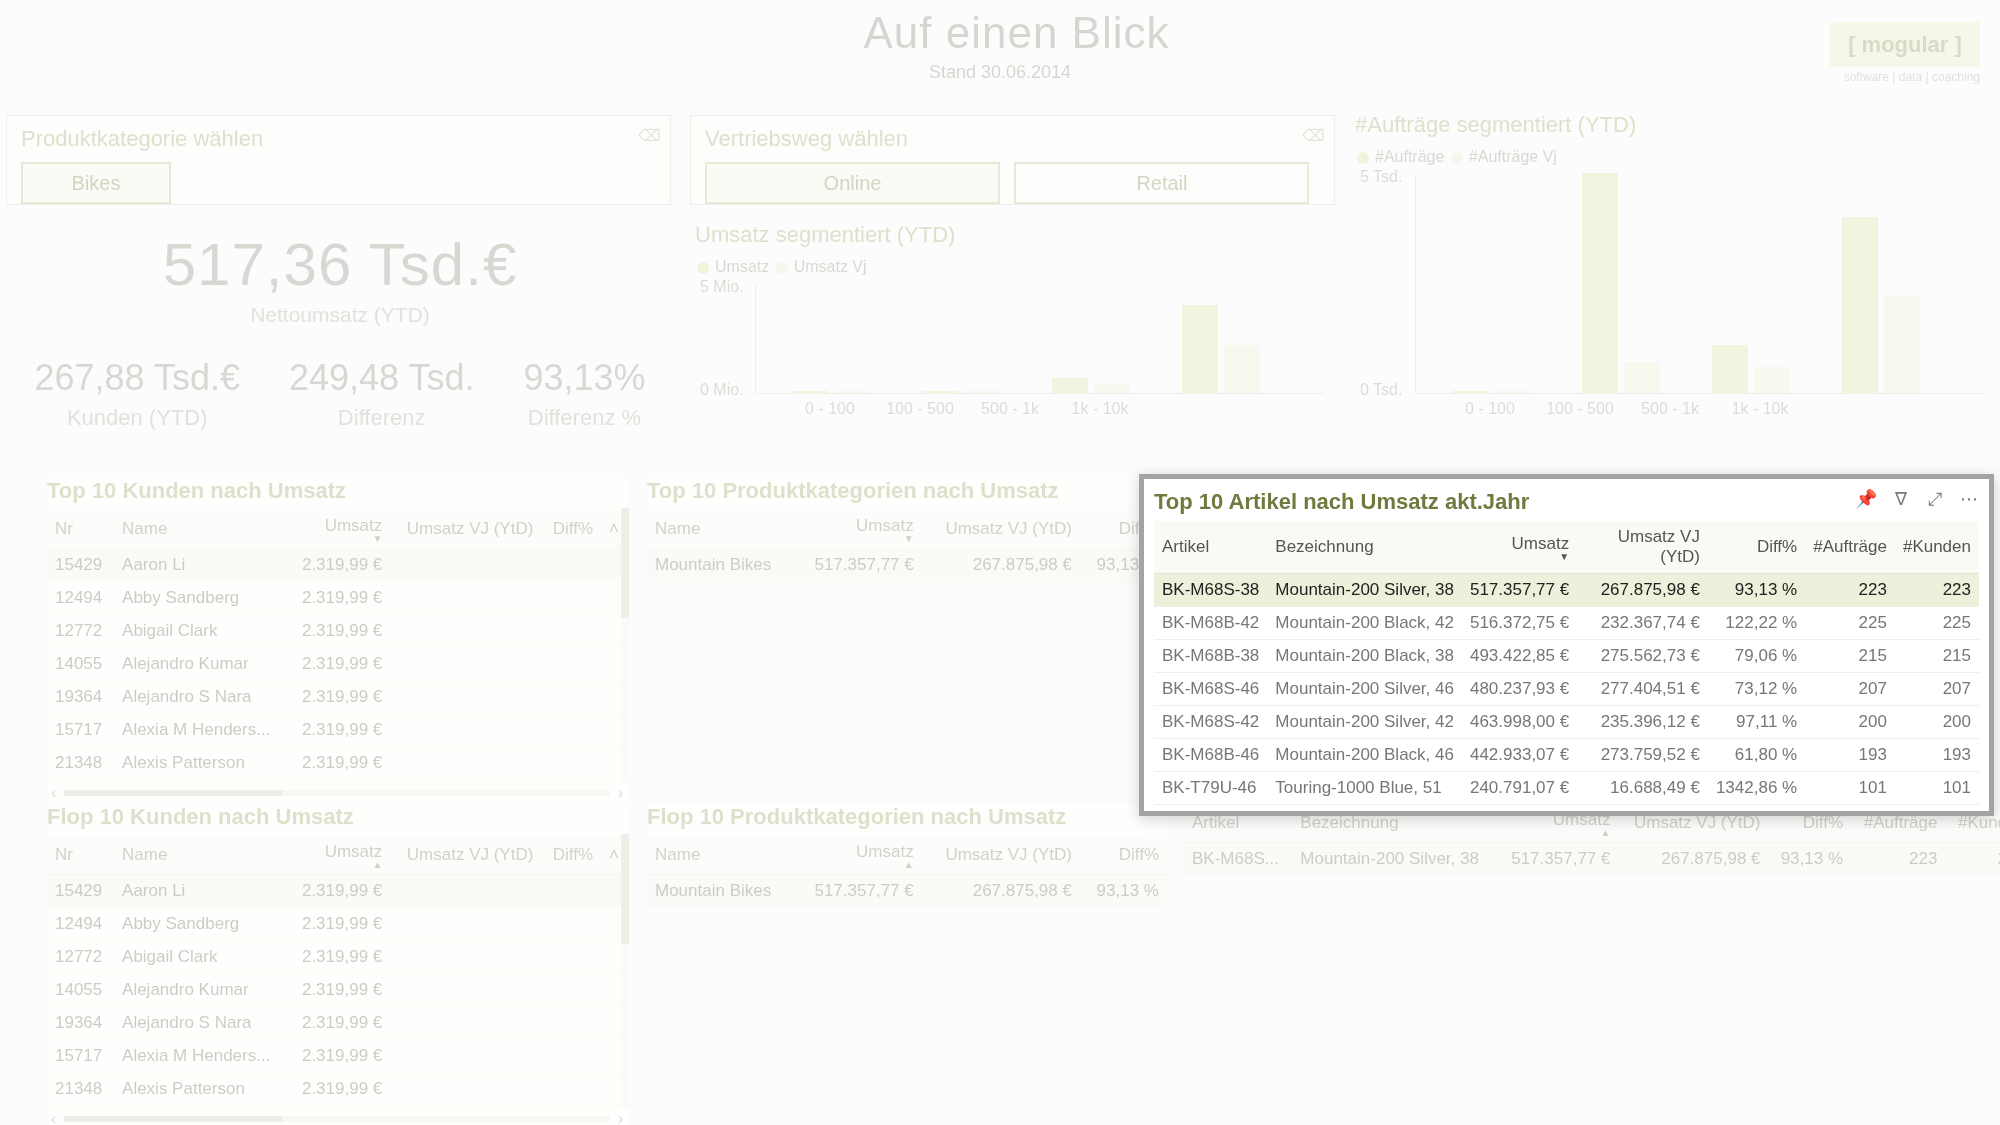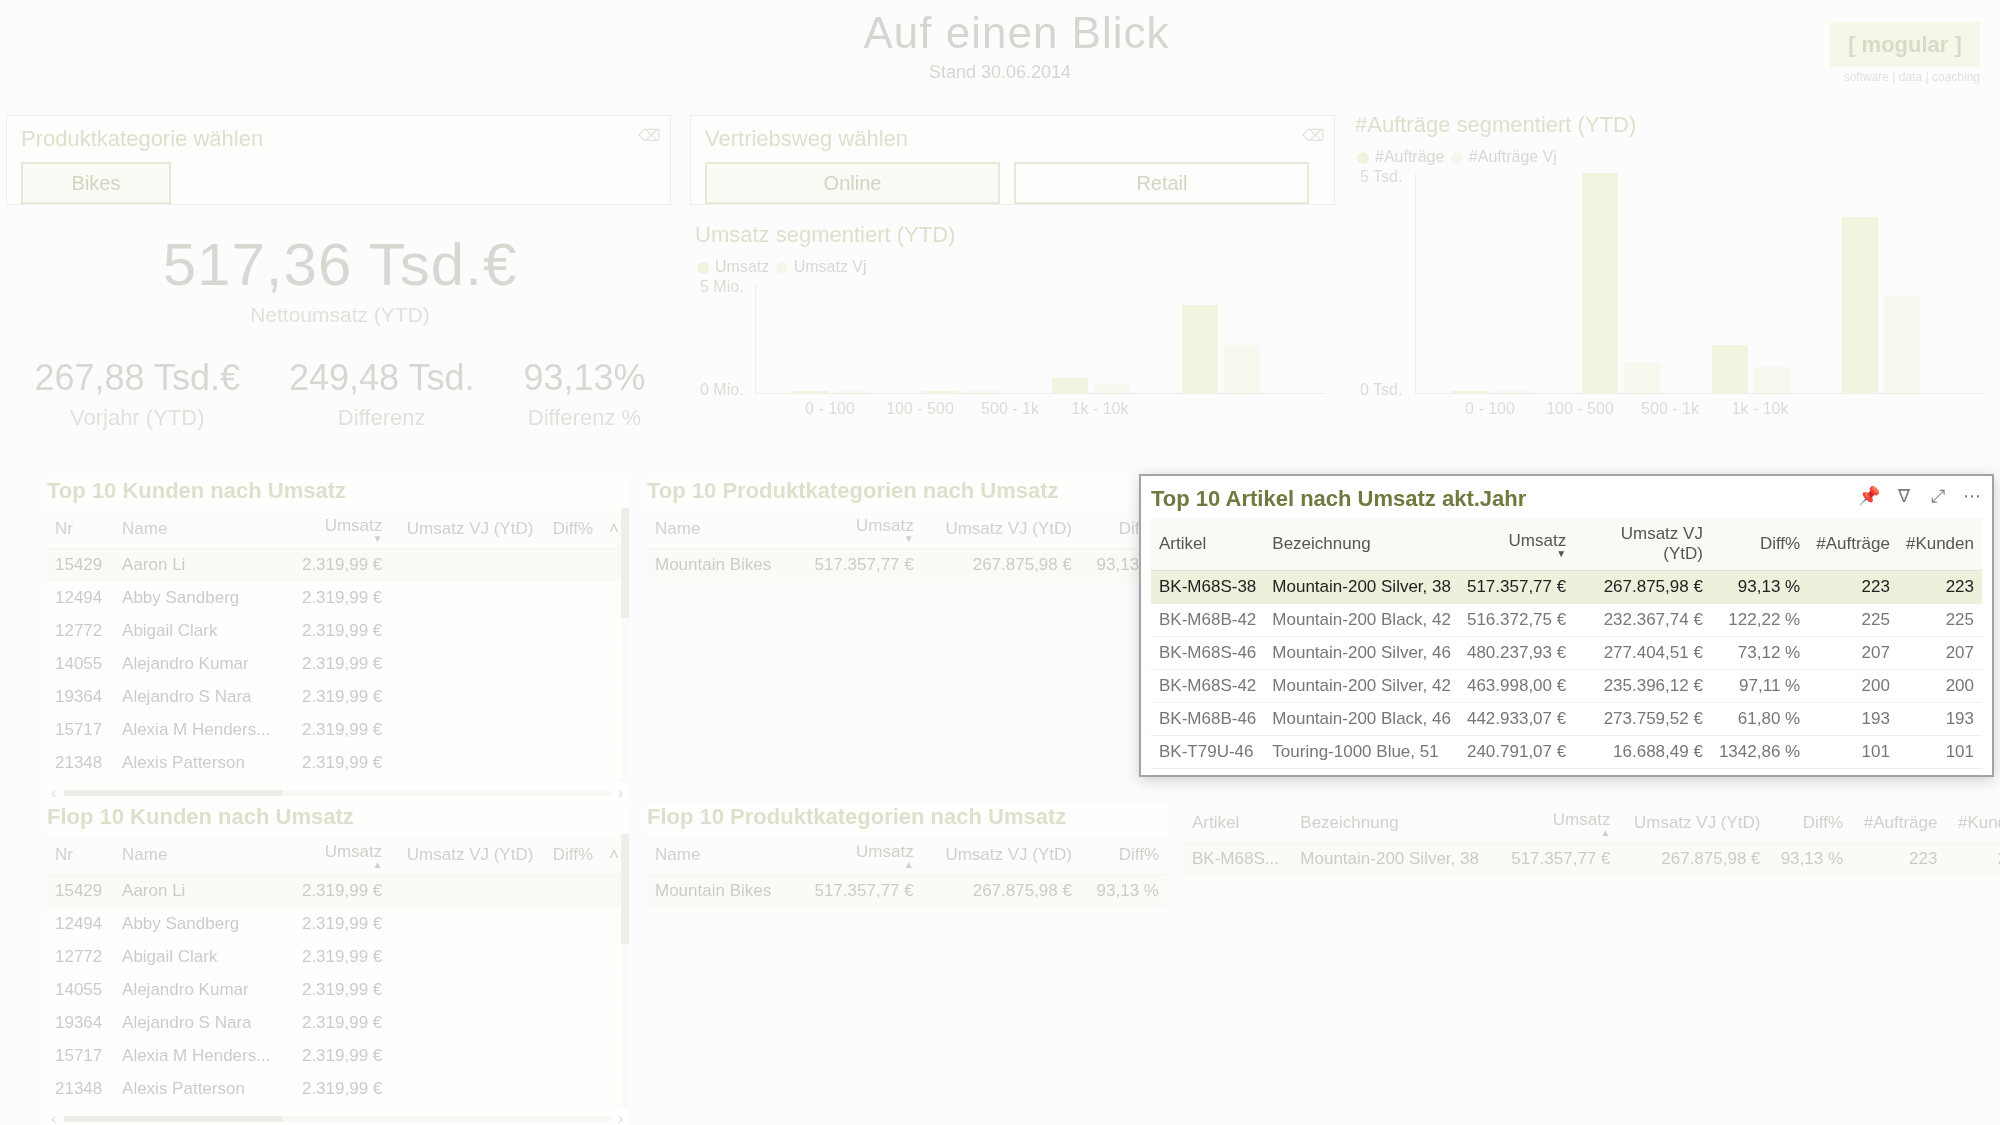--- a/index.html
+++ b/index.html
@@ -184,21 +184,21 @@
   .scroll-track { flex: 1; height: 6px; background: #e8e8de; margin: 6px 8px 0 8px; position: relative; }
   .scroll-thumb { position: absolute; left: 0; width: 40%; height: 100%; background: #cfcfc0; }
 
   
   .focused-panel {
     position: absolute;
     left: 1139px;
     top: 474px;
     width: 855px;
     background: #ffffff;
-    border: 2px solid #a3a3a3;
+    border: 5px solid #a3a3a3;
     box-shadow: 0 3px 14px rgba(0,0,0,0.18);
     z-index: 100;
     padding: 10px 10px 6px 10px;
   }
   .focused-panel .panel-title {
     color: #6f7a3e;
     font-size: 22px;
     font-weight: 700;
     margin-bottom: 6px;
   }
@@ -243,21 +243,21 @@
   <div class="slicer-btn" style="width:295px;">Online</div>
   <div class="slicer-btn outline" style="width:295px;">Retail</div>
 </div>
 
 <div class="kpi-block">
   <div class="kpi-main">517,36 Tsd.€</div>
   <div class="kpi-label">Nettoumsatz (YTD)</div>
   <div class="kpi-row">
     <div>
       <div class="v">267,88 Tsd.€</div>
-      <div class="l">Vorjahr (YTD)</div>
+      <div class="l">Kunden (YTD)</div>
     </div>
     <div>
       <div class="v">249,48 Tsd.</div>
       <div class="l">Differenz</div>
     </div>
     <div>
       <div class="v">93,13%</div>
       <div class="l">Differenz %</div>
     </div>
   </div>
@@ -609,20 +609,29 @@
         <tr>
           <td>BK-M68B-42</td>
     <td>Mountain-200 Black, 42</td>
     <td class="num">516.372,75 €</td>
     <td class="num">232.367,74 €</td>
     <td class="num">122,22 %</td>
     <td class="num">225</td>
     <td class="num">225</td>
         </tr>
         <tr>
+          <td>BK-M68B-38</td>
+    <td>Mountain-200 Black, 38</td>
+    <td class="num">493.422,85 €</td>
+    <td class="num">275.562,73 €</td>
+    <td class="num">79,06 %</td>
+    <td class="num">215</td>
+    <td class="num">215</td>
+        </tr>
+        <tr>
           <td>BK-M68S-46</td>
     <td>Mountain-200 Silver, 46</td>
     <td class="num">480.237,93 €</td>
     <td class="num">277.404,51 €</td>
     <td class="num">73,12 %</td>
     <td class="num">207</td>
     <td class="num">207</td>
         </tr>
         <tr>
           <td>BK-M68S-42</td>

